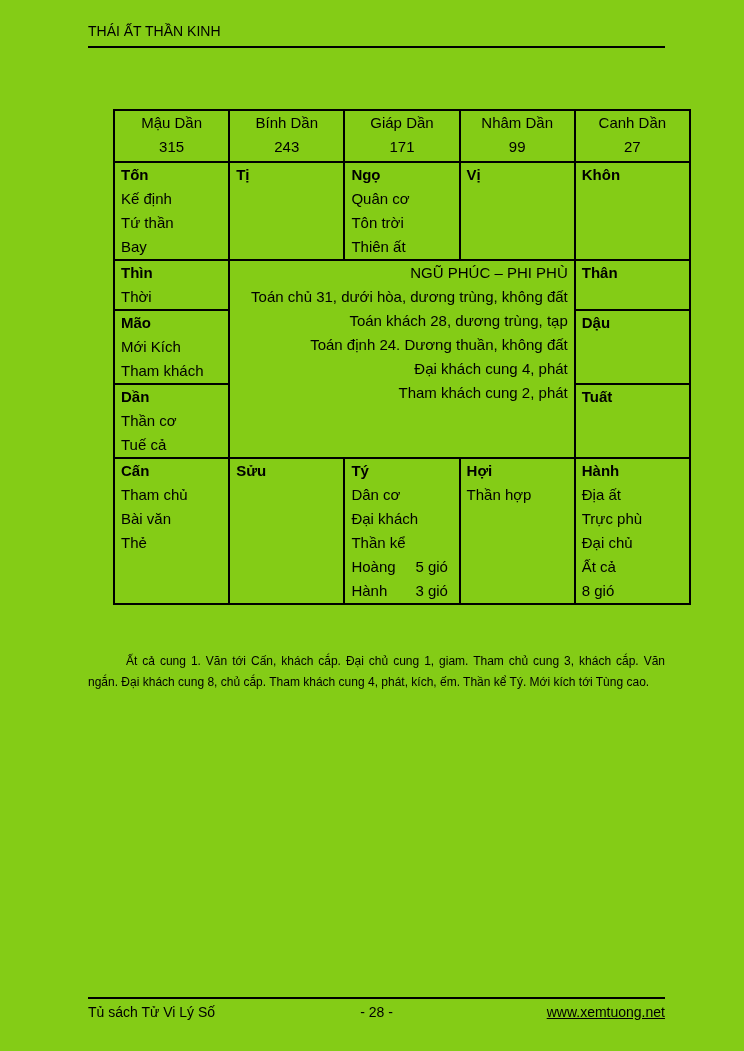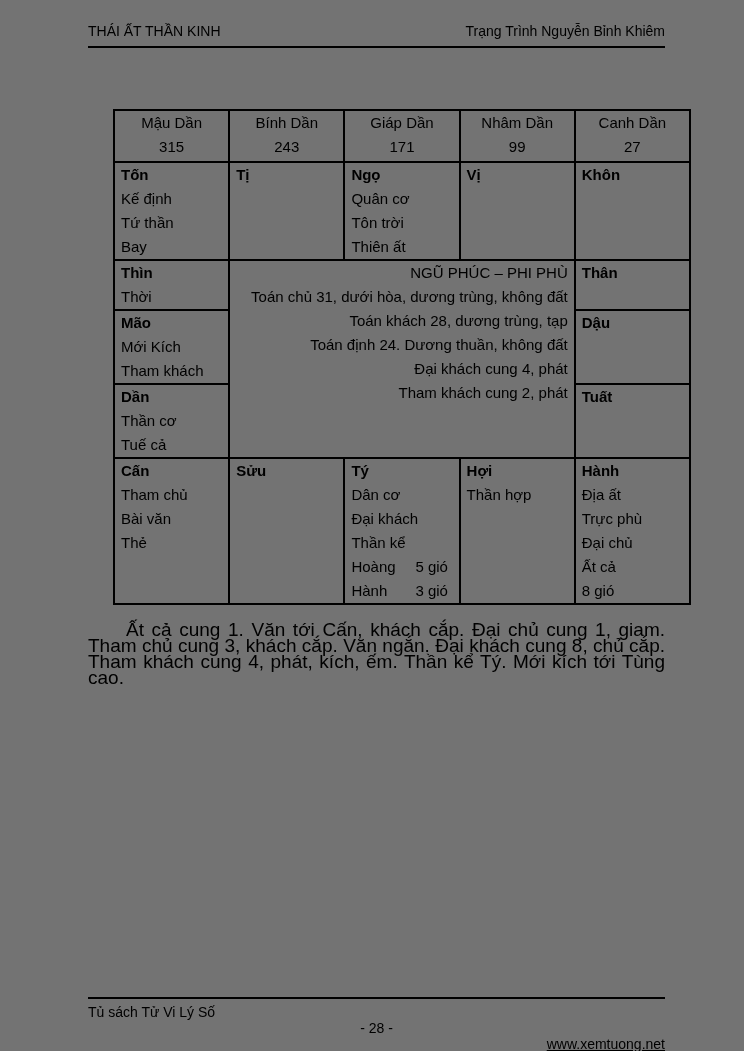--- a/index.html
+++ b/index.html
@@ -1,17 +1,17 @@
 <!DOCTYPE html>
 <html><head>
 <meta charset="utf-8">
 <style>
   html,body { margin:0; padding:0; background:#ffffff; }
   .page {
-    position:relative; width:744px; height:1051px; background:#737373; color:#000;
+    position:relative; width:744px; height:1051px; background:#84cc16; color:#000;
     font-family:"Liberation Sans", sans-serif; overflow:hidden;
   }
   
   .header {
     position:absolute; left:88px; top:23px; width:577px;
     display:flex; justify-content:space-between; align-items:flex-end;
     border-bottom:2px solid #000; padding-bottom:7px; font-size:14px;
   }
   
   .ptable {
@@ -26,42 +26,41 @@
   .r-top  td { height:95px;border-radius:8px; }
   .r-thin td { height:46px; }
   .r-mid  td { height:70px; }
   .r-bot  td { height:143px; }
   .year-cell { text-align:center; padding-top:3px; line-height:23px; }
   .p-label { font-weight:bold; }
   .center-cell { text-align:right; padding-top:22px; }
   .wind-name { display:inline-block; width:64px; }
   
   .content {
-    position:absolute; left:88px; top:622px; width:577px;
-    font-size:19px; line-height:16px; text-align:justify;
+    position:absolute; left:88px; top:651px; width:577px;
+    font-size:12px; line-height:21px; text-align:justify;
   }
   .content p { margin:0 0 2px 0; text-indent:38px; }
   
   .footer {
     position:absolute; left:88px; top:997px; width:577px;
-    border-top:2px solid #000; padding-top:5px; font-size:14px; display:flex;flex-direction:column;
+    border-top:2px solid #000; padding-top:5px; font-size:14px; display:flex;
   }
   .footer > div { flex:1; }
   .f-center { text-align:center; }
   .f-right  { text-align:right; }
   .f-url { text-decoration:underline; color:#000; cursor:pointer; }
 </style>
 </head>
 <body>
 
 <div class="page">
 
   <div class="header">
     <span>THÁI ẤT THẦN KINH</span>
-    <span>Trạng Trình Nguyễn Bỉnh Khiêm</span>
   </div>
 
   <table class="ptable">
     <tbody>
         <tr class="r-year">
       <td class="year-cell">
         <div>Mậu Dần</div>
         <div>315</div>
       </td>
       <td class="year-cell">

